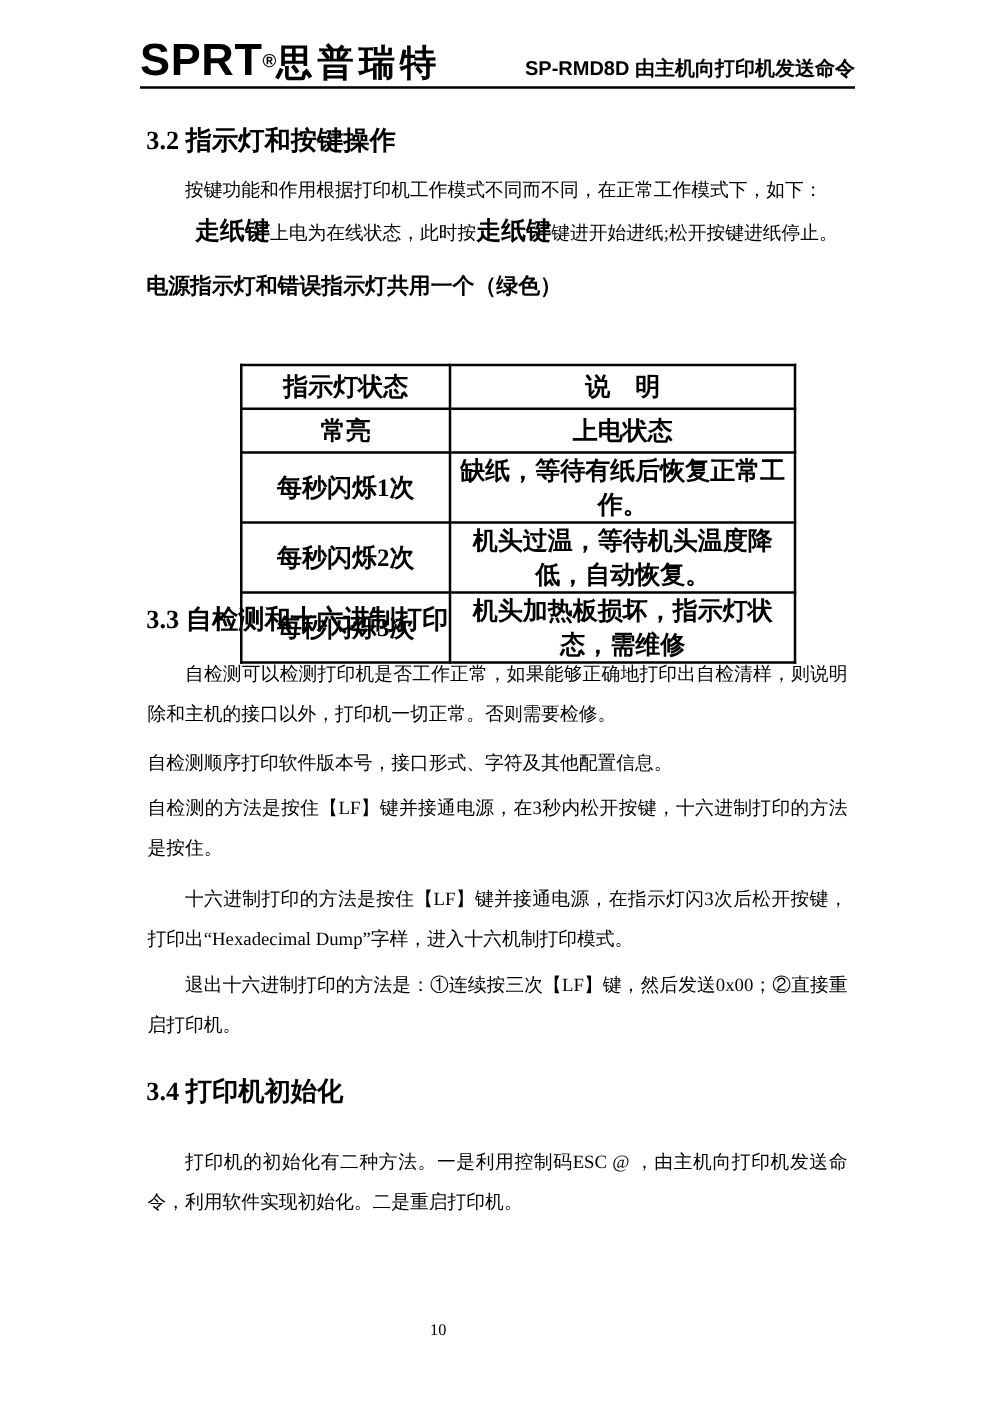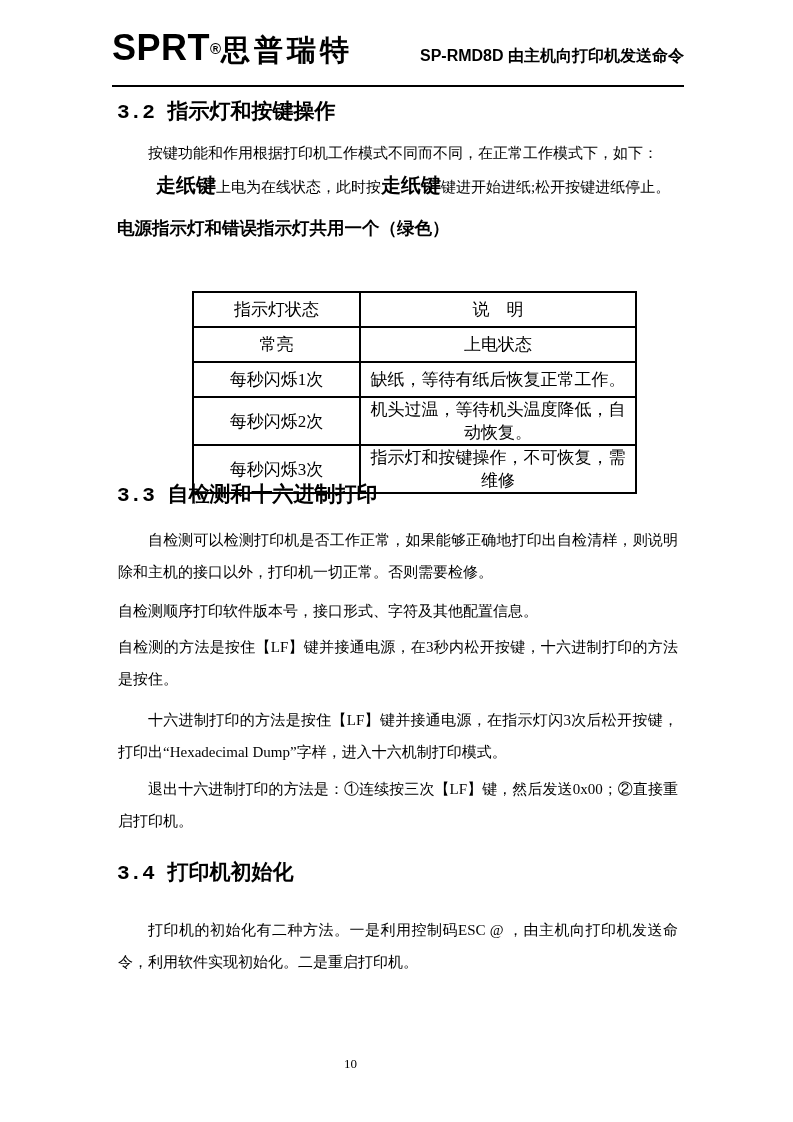--- a/index.html
+++ b/index.html
@@ -8,39 +8,39 @@
     width:793px; height:1122px;
     position:relative;
     overflow:hidden;
     font-family:"Liberation Serif","DejaVu Serif",serif;
     color:#000000;
   }
   
   .page-header {
     position:absolute; left:112px; top:30px; width:572px;
     border-bottom:2px solid #000;
-    padding-bottom:19px;
+    padding-bottom:3px;
     display:flex; align-items:flex-end; justify-content:space-between;
   }
   .brand {
     font-family:"Liberation Sans","DejaVu Sans",sans-serif;
     font-weight:bold; line-height:1; white-space:nowrap;
   }
   .brand-en { font-size:36px; letter-spacing:0.5px; }
   .brand-reg { font-size:15px; vertical-align:super; font-weight:bold; }
   .brand-cn { font-size:29px; letter-spacing:4px; font-family:"Liberation Sans","DejaVu Sans",sans-serif; }
   .doc-title {
     font-family:"Liberation Sans","DejaVu Sans",sans-serif;
     font-weight:bold; font-size:16px; line-height:1.15;
     padding-bottom:1px; white-space:nowrap;
   }
   
   .sec-title {
     position:absolute; left:117px;
-    font-family:Liberation Mono, monospace;
+    font-family:Liberation Serif, serif;
     font-weight:bold; font-size:21px; line-height:1.2; white-space:nowrap;
   }
   
   .para {
     position:absolute; left:118px; width:560px;
     font-size:15px; line-height:32px;
     text-align:justify; text-justify:inter-ideograph;
   }
   .indent { text-indent:2em; }
   
@@ -54,21 +54,22 @@
   }
   .led-note {
     position:absolute; left:117px;
     font-family:"Liberation Sans","DejaVu Sans",sans-serif;
     font-weight:bold; font-size:17.5px; white-space:nowrap;
   }
   
   .status-table {
     position:absolute; left:192px; top:291px; width:445px;
     border-collapse:collapse;
-    font-size:17px;
+    font-size:20px;
+    font-weight:bold;
   }
   .status-table td {
     border:2px solid #000;
     height:35px;
     text-align:center; vertical-align:middle;
     padding:0 4px;
   }
   .status-table .col-state { width:168px; }
   .status-table .col-desc  { width:277px;margin-top:19px; }
   
@@ -110,21 +111,21 @@
     <tr>
       <td>每秒闪烁1次</td>
       <td>缺纸，等待有纸后恢复正常工作。</td>
     </tr>
     <tr>
       <td>每秒闪烁2次</td>
       <td>机头过温，等待机头温度降低，自动恢复。</td>
     </tr>
     <tr>
       <td>每秒闪烁3次</td>
-      <td>指示灯和按键操作，不可恢复，需维修</td>
+      <td>机头加热板损坏，指示灯状态，需维修</td>
     </tr>
   </tbody>
 </table>
 
 <div class="sec-title" style="top:483px;">3.3  自检测和十六进制打印</div>
 
 <div class="para indent" style="top:524px;">自检测可以检测打印机是否工作正常，如果能够正确地打印出自检清样，则说明除和主机的接口以外，打印机一切正常。否则需要检修。</div>
 <div class="para" style="top:595px;">自检测顺序打印软件版本号，接口形式、字符及其他配置信息。</div>
 <div class="para" style="top:631px;">自检测的方法是按住【LF】键并接通电源，在3秒内松开按键，十六进制打印的方法是按住。</div>
 <div class="para indent" style="top:704px;">十六进制打印的方法是按住【LF】键并接通电源，在指示灯闪3次后松开按键，打印出“Hexadecimal Dump”字样，进入十六机制打印模式。</div>

